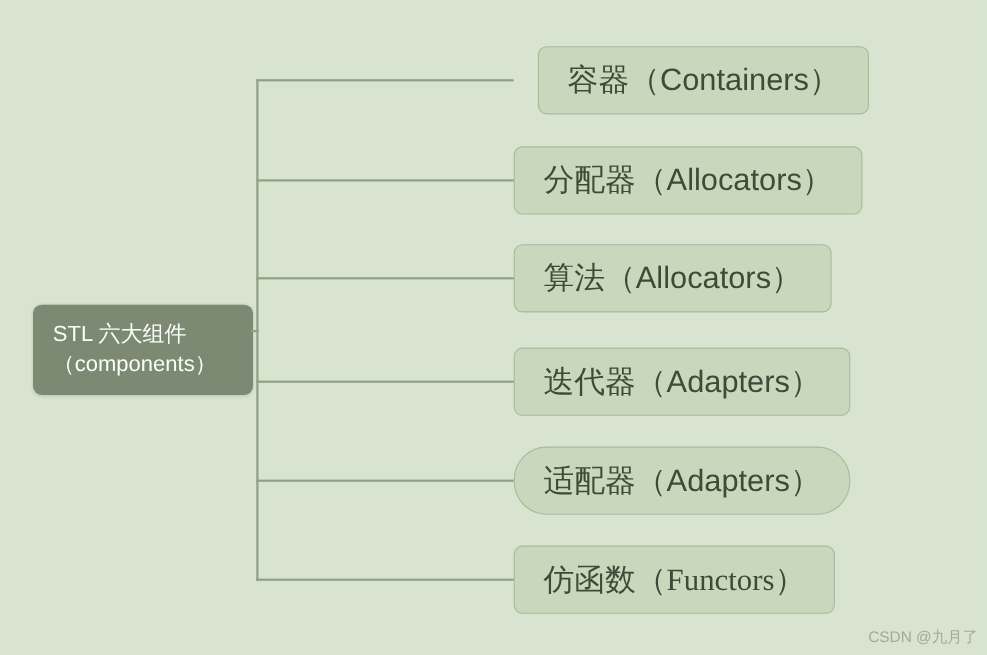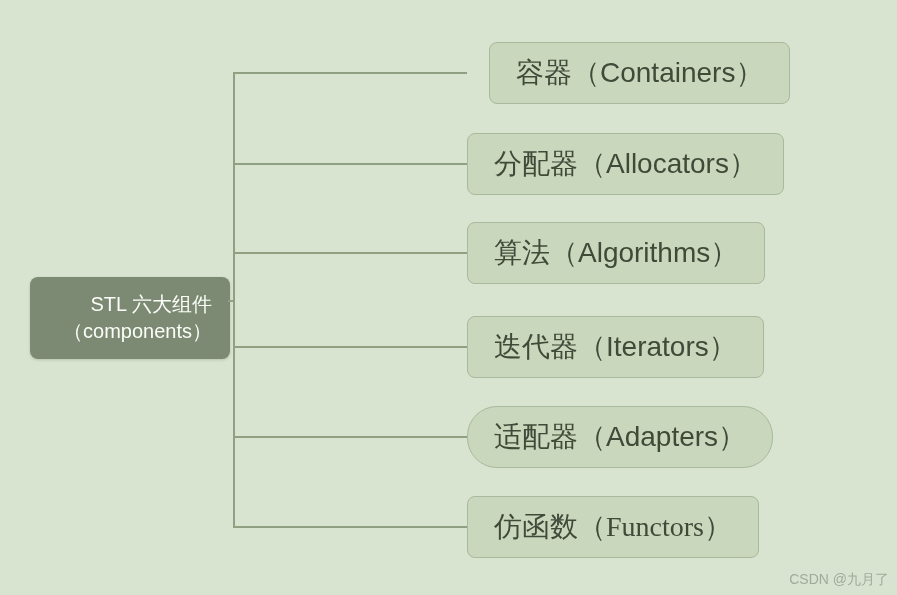--- a/index.html
+++ b/index.html
@@ -19,24 +19,24 @@
     <span>STL 六大组件（components）</span>
   </div>
 
   <div class="node child" style="left:489px;top:42px;">
     <span>容器（Containers）</span>
   </div>
   <div class="node child" style="left:467px;top:133px;">
     <span>分配器（Allocators）</span>
   </div>
   <div class="node child" style="left:467px;top:222px;">
-    <span>算法（Algorithms）</span>
+    <span>算法（Allocators）</span>
   </div>
   <div class="node child" style="left:467px;top:316px;">
-    <span>迭代器（Iterators）</span>
+    <span>迭代器（Adapters）</span>
   </div>
   <div class="node child" style="left:467px;top:406px;border-radius:30px;">
     <span>适配器（Adapters）</span>
   </div>
   <div class="node child" style="left:467px;top:496px;font-family:Liberation Serif, serif;">
     <span>仿函数（Functors）</span>
   </div>
 
   <style>.root{width:398px}</style>
 
@@ -48,21 +48,21 @@
 
   <style>
     
   </style>
 
   <style>
     
   </style>
 
   <style>
-    .root{left:30px;top:262px;max-width:200px;height:auto;padding:14px 18px;font-size:20px;line-height:1.35;text-align:right}
+    .root{left:30px;top:262px;max-width:200px;height:auto;padding:14px 18px;font-size:20px;line-height:1.35;text-align:left}
   </style>
 
   <div class="conn" style="left:228px;top:300px;width:7px;height:2px;"></div>
 
   <div class="conn" style="left:233px;top:72px;width:234px;height:2px;"></div>
   <div class="conn" style="left:233px;top:163px;width:234px;height:2px;"></div>
   <div class="conn" style="left:233px;top:252px;width:234px;height:2px;"></div>
   <div class="conn" style="left:233px;top:346px;width:234px;height:2px;"></div>
   <div class="conn" style="left:233px;top:436px;width:234px;height:2px;"></div>
   <div class="conn" style="left:233px;top:526px;width:234px;height:2px;"></div>

